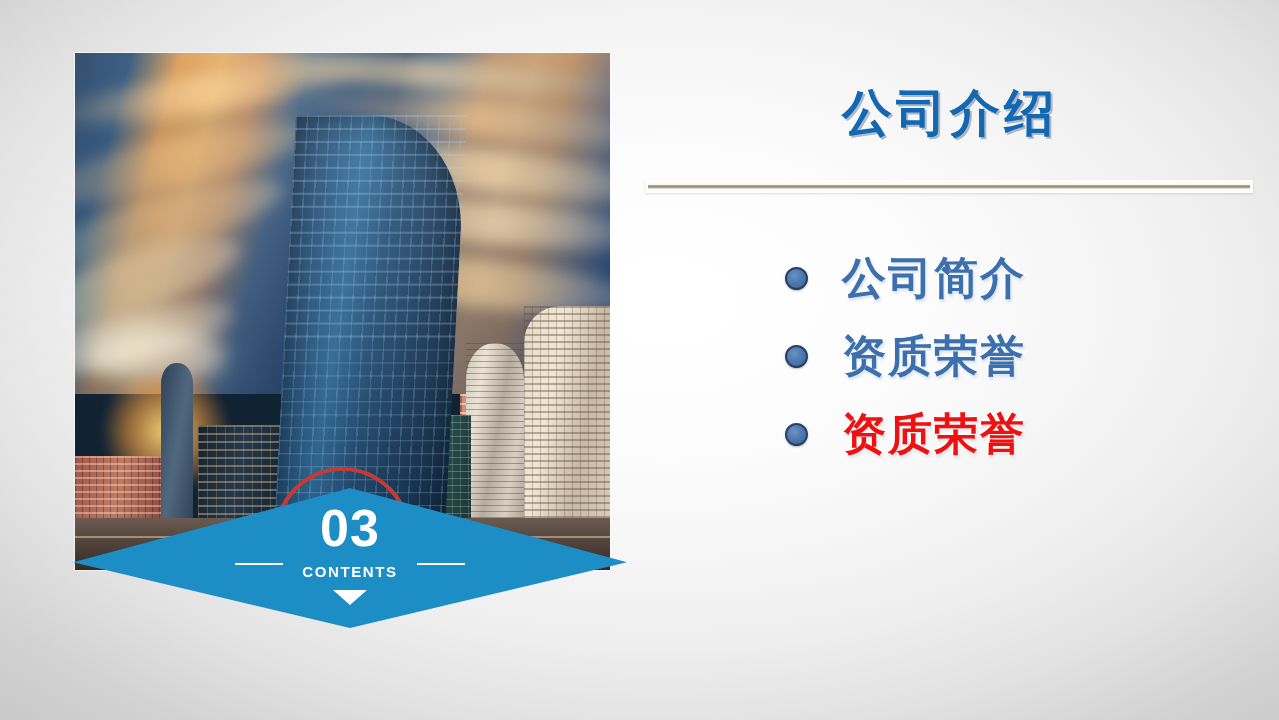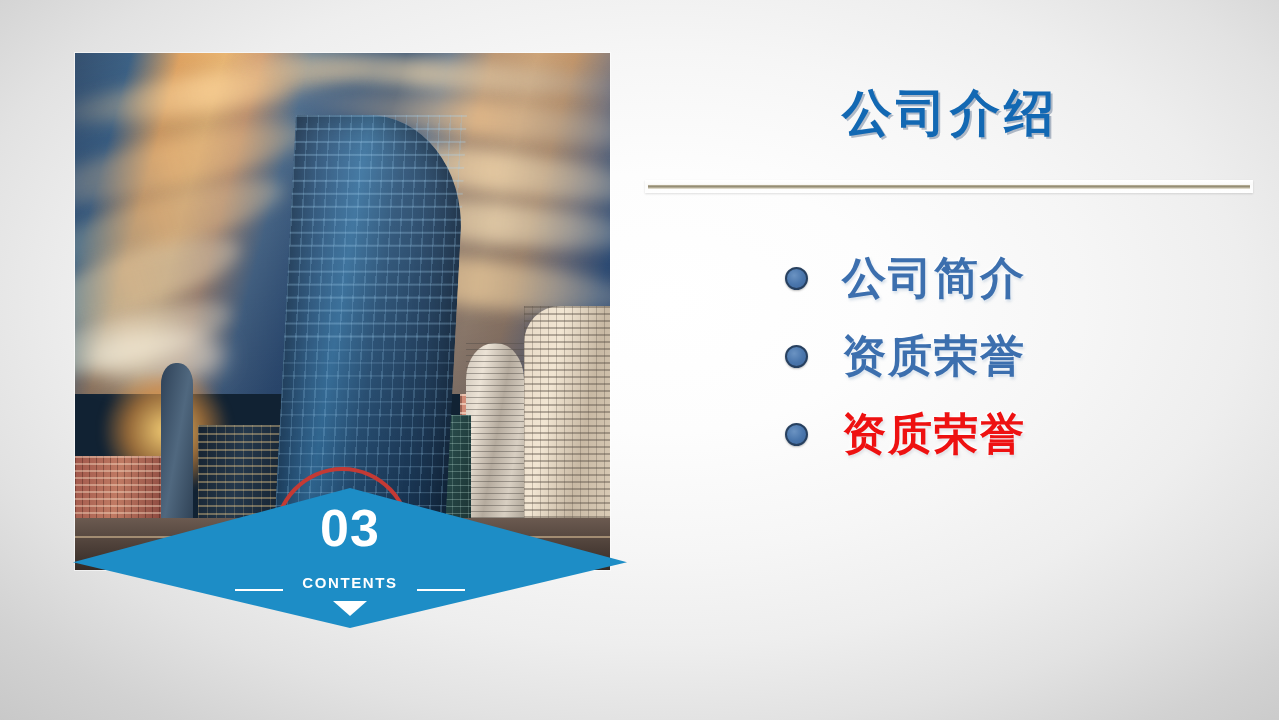--- a/index.html
+++ b/index.html
@@ -190,21 +190,21 @@
     align-items:center; justify-content:flex-start;
     padding-top:14px;
     pointer-events:none;
   }
   #badge-number {
     color:#ffffff; font-size:52px; font-weight:bold;
     letter-spacing:1px; line-height:1;
     font-family:"Liberation Sans","DejaVu Sans",sans-serif;
   }
   #badge-contents-row {
-    display:flex; align-items:flex-end; gap:19px; margin-top:20px;
+    display:flex; align-items:flex-start; gap:19px; margin-top:9px;
   }
   .badge-rule { width:48px; height:2px; background:#ffffff; }
   #badge-contents {
     color:#ffffff; font-size:15px; font-weight:bold;
     letter-spacing:1.6px;
   }
   #badge-caret {
     margin-top:10px;
     width:0; height:0;
     border-left:17px solid transparent;

